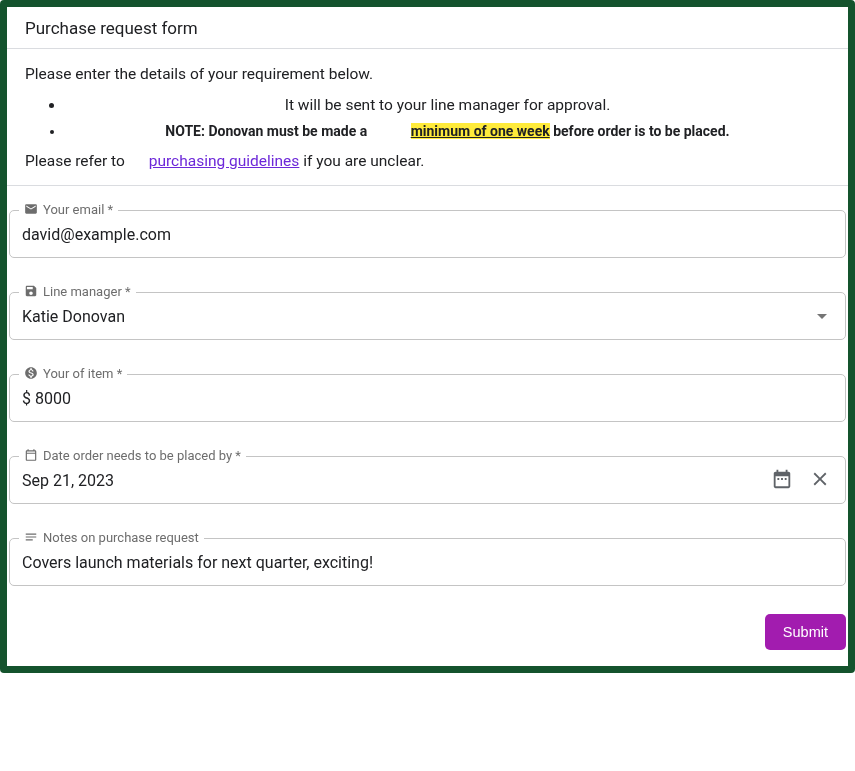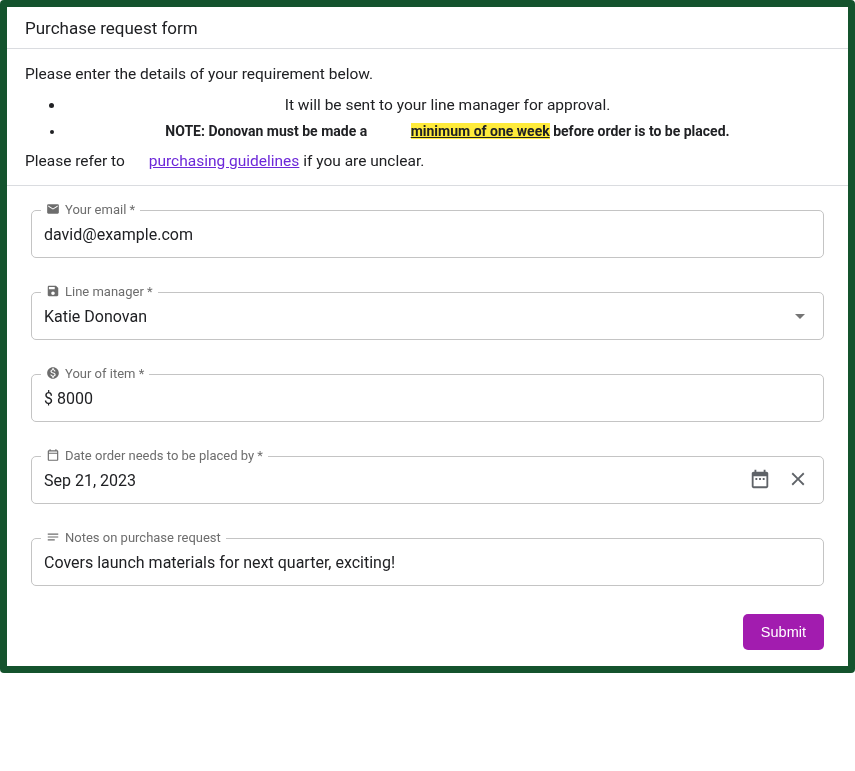--- a/index.html
+++ b/index.html
@@ -30,21 +30,21 @@
 .intro-section ul {
   padding-left: 40px;
   margin: 8px 0 8px;
   text-align: center;
 }
 .intro-section li { font-size: 15.5px; margin-bottom: 3px; }
 .intro-section li.note-line { font-size: 14px; font-weight: 700; }
 .highlight { background: #ffeb3b; margin-left: 40px; }
 .underline { text-decoration: underline; }
 .link { text-decoration: underline; cursor: pointer; color: #6d28d9; margin-left: 20px; }
-.form-section { padding: 24px 24px 16px; }
+.form-section { padding: 24px 2px 16px; }
 .field {
   position: relative;
   margin-bottom: 34px;
 }
 .field-outline {
   border: 1px solid #c4c4c4;
   border-radius: 5px;
   padding: 13px 12px 12px;
   display: flex;
   align-items: center;

